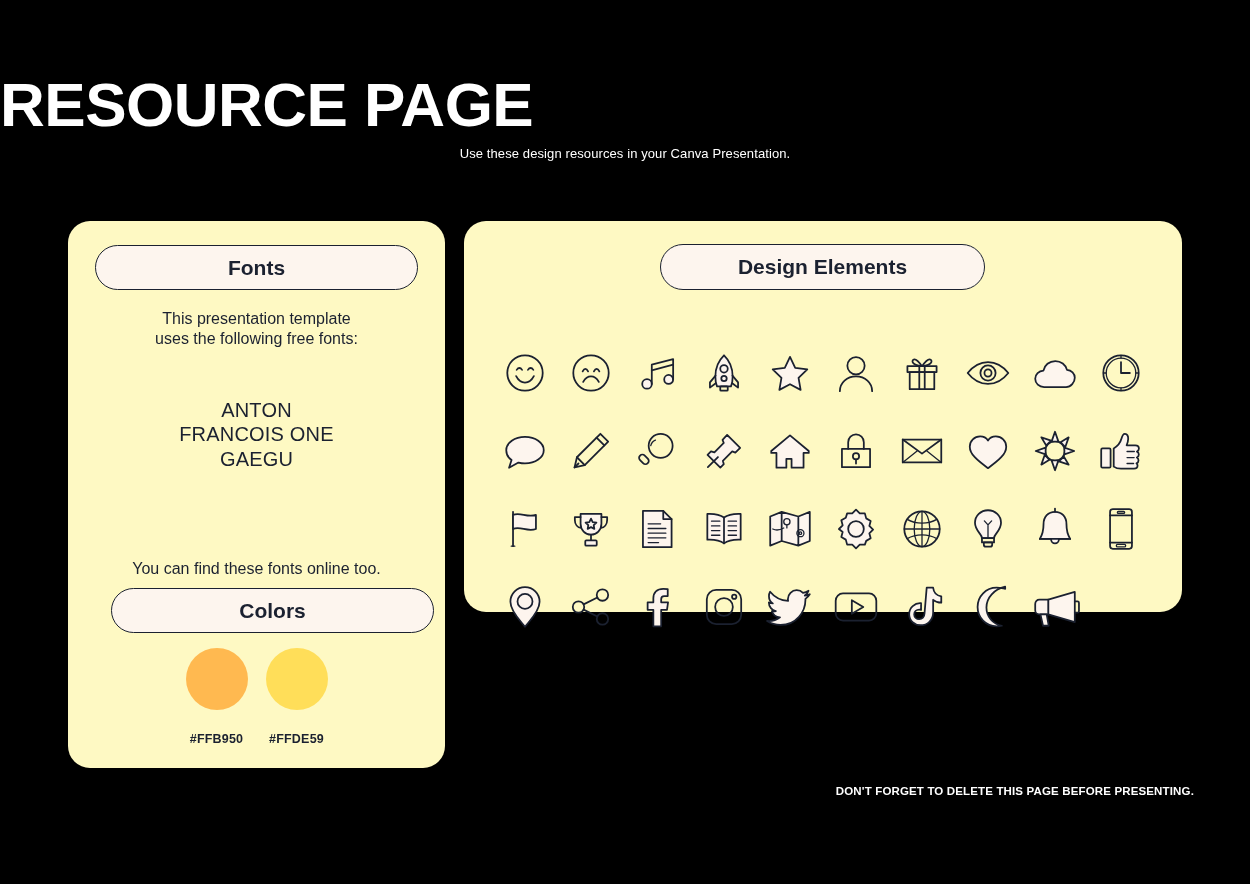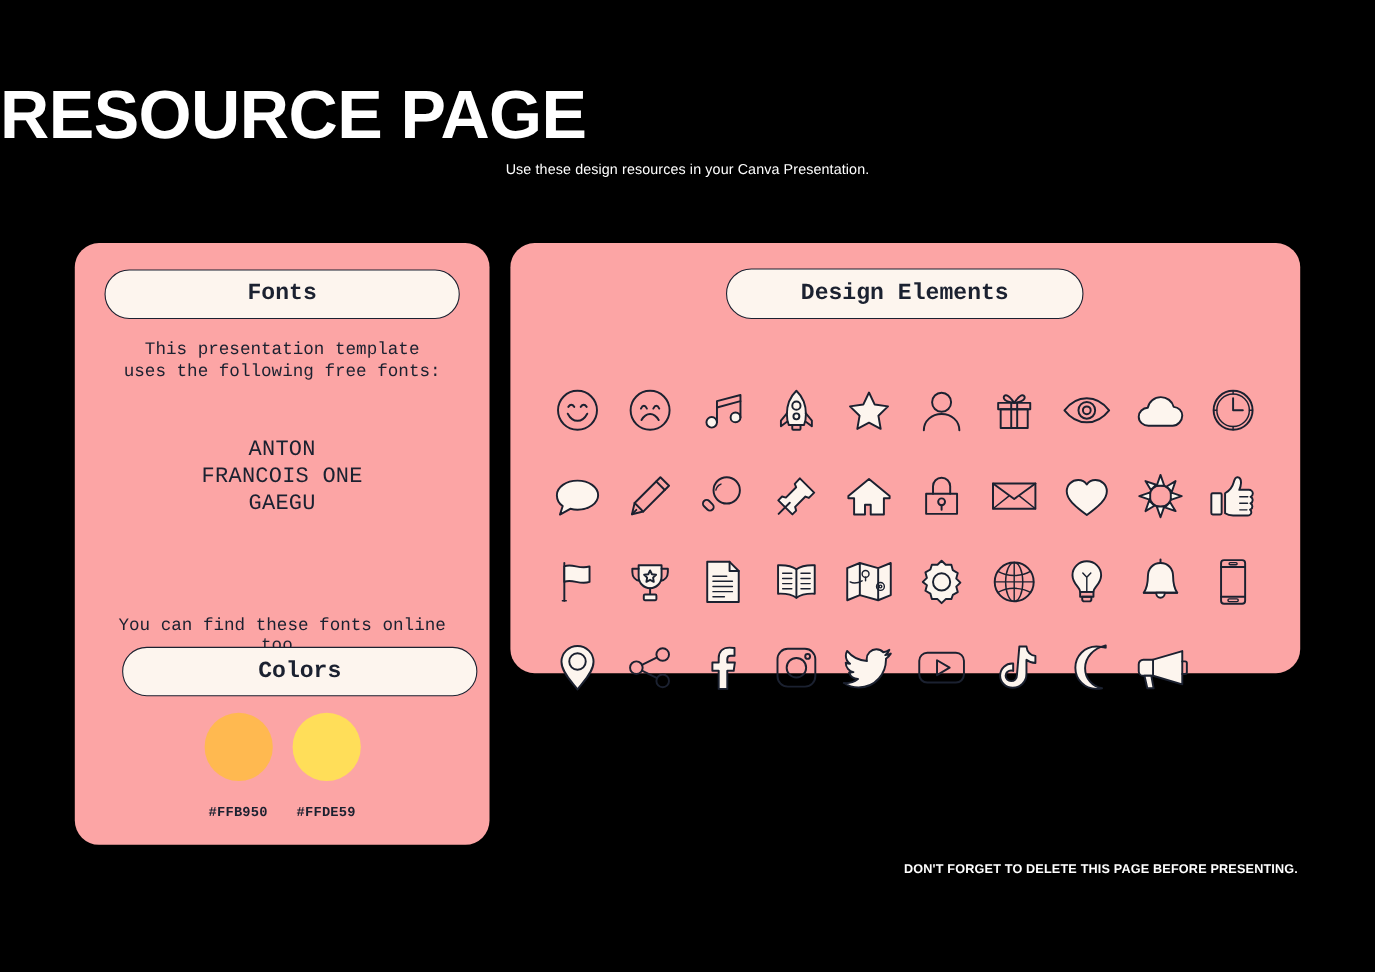--- a/index.html
+++ b/index.html
@@ -23,23 +23,22 @@
   .page-subtitle {
     position: absolute; left: 0; top: 146px; width: 1250px;
     text-align: center;
     color: #FFFFFF;
     font-size: 13px; font-weight: 400; letter-spacing: 0.1px;
   }
 
   
   .panel {
     position: absolute;
-    background: #fca5a5;
+    background: #fef9c3;
     border-radius: 22px;
-    font-family: Liberation Mono, monospace;
   }
   #fonts-panel { left: 68px; top: 221px; width: 377px; height: 547px; }
   #elements-panel { left: 464px; top: 221px; width: 718px; height: 391px; }
 
   .pill {
     position: absolute;
     border: 1.6px solid #1B2130;
     border-radius: 26px;
     background: #FDF5EE;
     display: flex; align-items: center; justify-content: center;
@@ -85,21 +84,21 @@
     justify-items: center; align-items: center;
   }
   .icon-cell { width: 56px; height: 56px; display: flex; align-items: center; justify-content: center; }
   .icon-cell svg { width: 50px; height: 50px; display: block; }
   .ico { fill: none; stroke: #1B2130; stroke-width: 1.7; stroke-linecap: round; stroke-linejoin: round; }
   .ico-f { fill: #FDF5EE; stroke: #1B2130; stroke-width: 1.7; stroke-linejoin: round; stroke-linecap: round; }
   .ico-thin { fill: none; stroke: #1B2130; stroke-width: 1.25; stroke-linecap: round; stroke-linejoin: round; }
 
   
   .footer-note {
-    position: absolute; right: 70px; top: 785px;
+    position: absolute; right: 56px; top: 785px;
     color: #FFFFFF; font-size: 11.5px; font-weight: 700; letter-spacing: 0.15px;
   }
 </style>
 </head>
 <body>
 
 <div id="page">
 
   <div class="page-title">RESOURCE PAGE</div>
   <div class="page-subtitle">Use these design resources in your Canva Presentation.</div>

